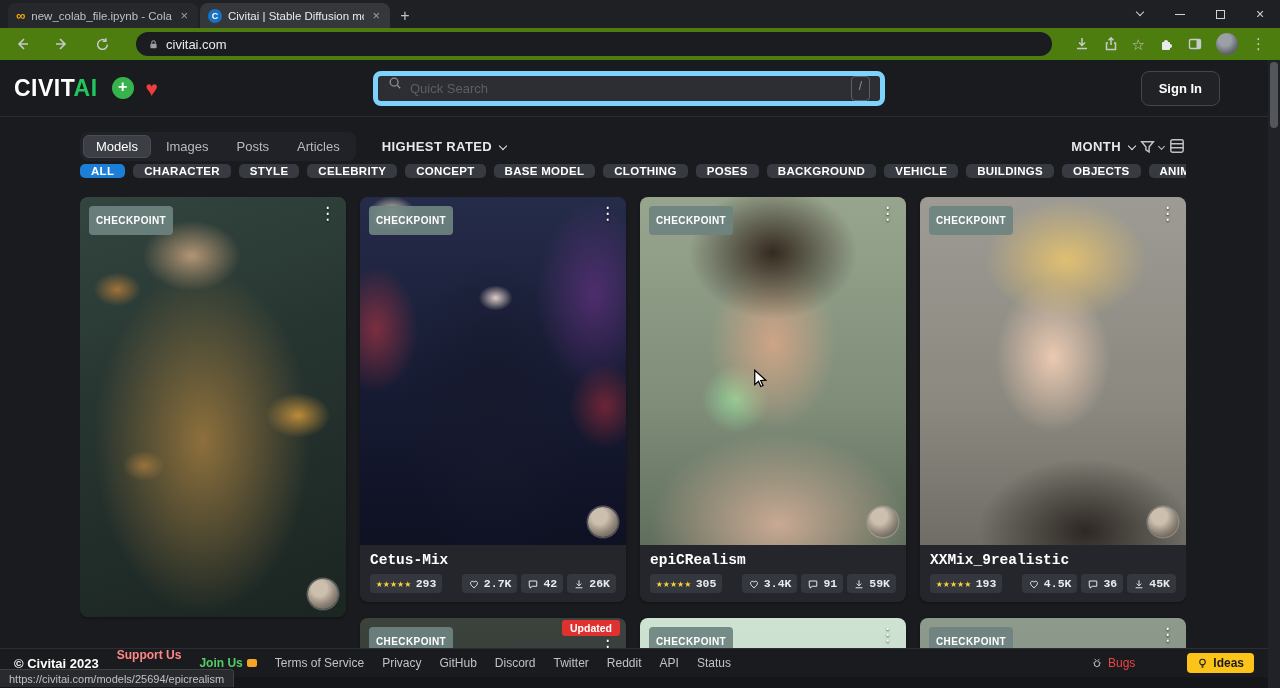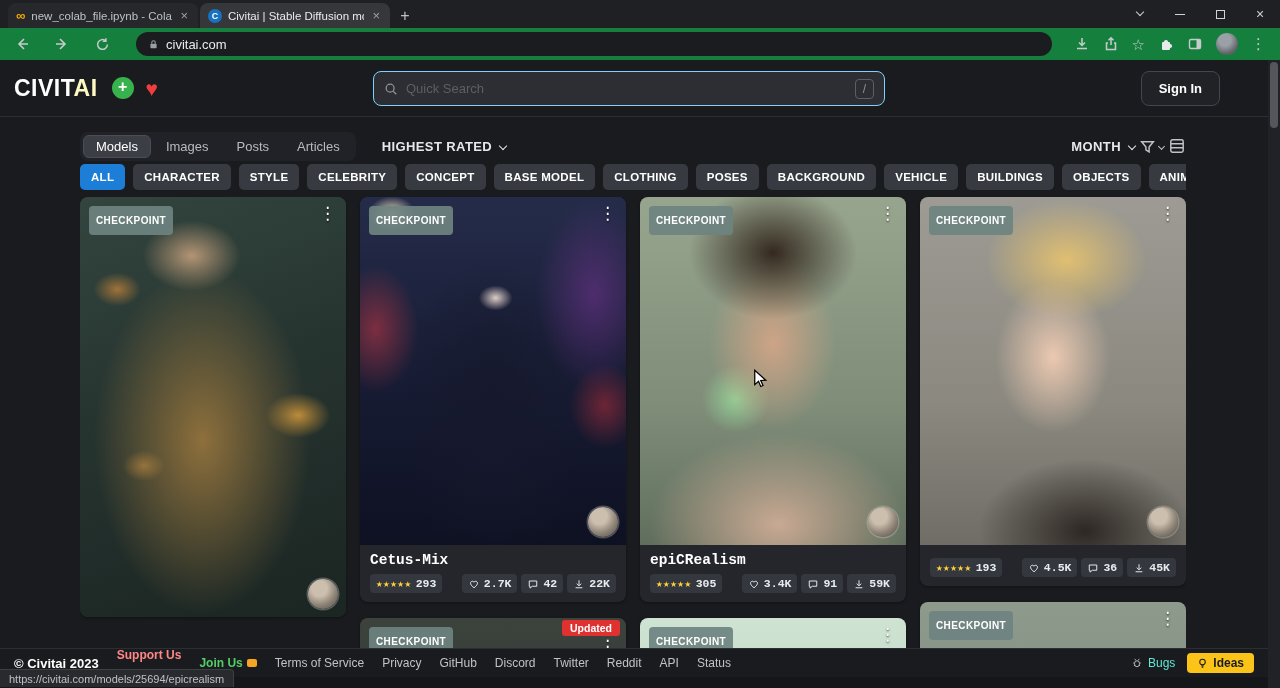--- a/index.html
+++ b/index.html
@@ -22,54 +22,54 @@
   .favicon-civitai{width:14px;height:14px;border-radius:50%;background:#1971c2;color:#fff;font-size:9px;font-weight:bold;display:flex;align-items:center;justify-content:center;}
   .newtab{width:26px;height:25px;display:flex;align-items:center;justify-content:center;color:#bdc1c6;font-size:16px;}
   .win-controls{margin-left:auto;display:flex;height:28px;align-self:flex-start;}
   .win-btn{width:40px;height:28px;display:flex;align-items:center;justify-content:center;color:#cfd2d6;font-size:14px;}
   .chev{display:inline-block;width:6px;height:6px;border-right:1.8px solid currentColor;border-bottom:1.8px solid currentColor;transform:rotate(45deg);}
   .chev.up-off{margin-top:-4px;}
   .chev.right{transform:rotate(-45deg);}
   .mini-line{width:10px;border-top:1.5px solid currentColor;display:inline-block;}
   .sq{width:9px;height:9px;border:1.5px solid currentColor;display:inline-block;}
 
-  .toolbar{position:absolute;left:0;top:28px;width:1280px;height:32px;background:#15803d;display:flex;align-items:center;padding:0 10px;gap:16px;color:#c7cacc;}
+  .toolbar{position:absolute;left:0;top:28px;width:1280px;height:32px;background:#4d7c0f;display:flex;align-items:center;padding:0 10px;gap:16px;color:#c7cacc;}
   .nav-btn{width:24px;height:24px;display:flex;align-items:center;justify-content:center;}
   .url-pill{flex:1;height:24px;border-radius:12px;background:#1b1c1f;display:flex;align-items:center;gap:7px;padding:0 12px;margin:0 6px;}
   .url-text{font-size:13px;color:#e8eaed;}
   .tb-icons{display:flex;align-items:center;gap:13px;margin-right:4px;}
   .tb-avatar{width:22px;height:22px;border-radius:50%;background:radial-gradient(circle at 40% 32%, #9aa0a6 0 30%, #5f6368 70%);}
   .kebab-v{font-size:15px;color:#c7cacc;letter-spacing:0;}
 
   
   .site-header{position:absolute;left:0;top:60px;width:1268px;height:57px;background:#1a1b1e;border-bottom:1px solid #2c2e33;display:flex;align-items:center;padding:0 14px;}
   .logo{font-size:23px;font-weight:900;letter-spacing:.5px;color:#fff;font-style:normal;}
-  .logo .ai{color:#fef9c3;}
+  .logo .ai{color:#22c55e;}
   .plus-btn{width:22px;height:22px;border-radius:50%;background:#37b24d;color:#fff;font-size:16px;font-weight:bold;display:flex;align-items:center;justify-content:center;margin-left:14px;line-height:1;padding-bottom:2px;}
   .heart-btn{color:#f03e3e;font-size:21px;margin-left:12px;line-height:1;}
-  .search-bar{position:absolute;left:373px;top:11px;width:512px;height:35px;background:#2c2e33;border:1px solid #7dd3fc;border-radius:8px;display:flex;align-items:center;gap:8px;padding:0 10px;}
+  .search-bar{position:absolute;left:373px;top:11px;width:512px;height:35px;background:#2c2e33;border:5px solid #7dd3fc;border-radius:8px;display:flex;gap:8px;padding:0 10px;}
   .search-bar input{flex:1;background:transparent;border:none;outline:none;color:#fff;font-size:13px;font-family:inherit;}
   .search-bar input::placeholder{color:#5c5f66;}
   .kbd{border:1px solid #5c5f66;border-radius:4px;color:#909296;font-size:12px;padding:0 7px;line-height:18px;}
   .sign-in{position:absolute;right:48px;top:11px;height:35px;padding:0 17px;border:1px solid #424650;border-radius:8px;background:#212226;color:#fff;font-size:13px;font-weight:600;display:flex;align-items:center;}
 
   
   .page-bg{position:absolute;left:0;top:60px;width:1268px;height:588px;background:#1a1b1e;}
 
   .nav-row{position:absolute;left:80px;top:131px;width:1106px;height:30px;display:flex;align-items:center;color:#c1c2c5;}
   .seg{display:flex;background:#212227;border-radius:8px;padding:3px;gap:2px;}
   .seg-tab{padding:4px 13px;font-size:13px;border-radius:6px;color:#b8babf;}
   .seg-tab.active{background:#3b3e44;border:1px solid #4a4d53;color:#fff;padding:3px 12px;}
   .sort-label{margin-left:26px;font-size:13px;font-weight:700;letter-spacing:.4px;color:#e6e8ea;display:flex;align-items:center;gap:8px;}
   .nav-right{margin-left:auto;display:flex;align-items:center;gap:4px;}
   .period-label{font-size:13px;font-weight:700;letter-spacing:.4px;color:#e6e8ea;display:flex;align-items:center;gap:8px;}
   .icon-btn{display:flex;align-items:center;gap:3px;color:#c1c2c5;}
 
   .chips-row{position:absolute;left:80px;top:164px;width:1106px;height:27px;display:flex;gap:8px;overflow:hidden;}
-  .chip{flex:0 0 auto;height:26px;display:flex;align-items:center;padding:0 11px;background:#373a40;border-radius:5px;color:#fff;font-size:11.5px;font-weight:700;letter-spacing:.3px;}
+  .chip{flex:0 0 auto;height:14px;display:flex;align-items:center;padding:0 11px;background:#373a40;border-radius:5px;color:#fff;font-size:11.5px;font-weight:700;letter-spacing:.3px;}
   .chip.active{background:#1c7ed6;}
   .chips-fade{position:absolute;right:-1px;top:164px;width:56px;height:27px;background:linear-gradient(90deg,rgba(26,27,30,0),#1a1b1e 70%);display:flex;align-items:center;justify-content:flex-end;padding-right:6px;color:#fff;}
 
   
   .grid{position:absolute;left:80px;top:197px;width:1106px;height:451px;display:flex;gap:14px;overflow:hidden;}
   .col{width:266px;display:flex;flex-direction:column;gap:16px;}
   .card{background:#25262b;border-radius:8px;overflow:hidden;box-shadow:0 1px 3px rgba(0,0,0,.4);position:relative;flex:0 0 auto;}
   .card-img{position:relative;width:100%;height:348px;}
   .card-img.tall{height:420px;}
   .badge-type{position:absolute;top:9px;left:9px;background:rgba(110,131,128,.92);color:#fff;font-size:10px;font-weight:700;letter-spacing:.4px;padding:9px 7px;border-radius:4px;}
@@ -118,22 +118,22 @@
 
   
   .footer{position:absolute;left:0;top:648px;width:1268px;height:29px;background:#1a1b1e;border-top:1px solid #2c2e33;display:flex;align-items:center;padding:0 14px;gap:18px;font-size:12px;color:#c1c2c5;z-index:5;}
   .f-copy{color:#fff;font-weight:700;font-size:13px;}
   .f-support{color:#ff8787;display:flex;align-items:center;gap:4px;font-weight:600;flex-direction:column;}
   .f-support .hrt{color:#fa5252;font-size:11px;}
   .f-join{color:#51cf66;display:flex;align-items:center;gap:4px;font-weight:600;}
   .briefcase{width:10px;height:8px;background:#f5a623;border-radius:2px;display:inline-block;position:relative;}
   .f-link{color:#c1c2c5;}
   .f-right{margin-left:auto;display:flex;align-items:center;gap:12px;}
-  .bugs{display:flex;align-items:center;gap:5px;color:#5eead4;}
-  .ideas-btn{display:flex;align-items:center;gap:5px;background:#fcc419;color:#1a1b1e;font-weight:700;font-size:12px;padding:3px 10px;border-radius:4px;}
+  .bugs{display:flex;align-items:center;gap:5px;color:#ef4444;}
+  .ideas-btn{display:flex;align-items:center;gap:5px;background:#fcc419;color:#1a1b1e;font-weight:700;font-size:12px;padding:3px 10px;border-radius:4px;margin-left:40px;}
 
   .strip-bottom{position:absolute;left:0;top:677px;width:1280px;height:11px;background:#151619;}
 
   
   .status-tip{position:absolute;left:0;top:669px;height:18px;background:#292a2d;border:1px solid #3c4043;border-left:none;border-bottom:none;border-radius:0 4px 0 0;display:flex;align-items:center;padding:0 9px;font-size:11px;color:#bdc1c6;z-index:9;}
 
   
   .scrollbar{position:absolute;right:0;top:60px;width:12px;height:628px;background:#202227;z-index:8;}
   .scroll-thumb{position:absolute;top:2px;left:2px;width:8px;height:66px;background:#53565b;border-radius:4px;}
 
@@ -328,21 +328,21 @@
             <span class="pill">
               <svg width="12" height="12" viewBox="0 0 16 16">
                   <path d="M3 4 H13 V11 H7 L4 13.5 V11 H3 Z" stroke="#e9ecef" stroke-width="1.3" fill="none"></path>
                 </svg>
               <span>42</span>
             </span>
             <span class="pill">
               <svg width="12" height="12" viewBox="0 0 16 16">
                   <path d="M8 3 V10 M5 7.5 L8 10.5 L11 7.5 M3.5 13 H12.5" stroke="#e9ecef" stroke-width="1.3" fill="none"></path>
                 </svg>
-              <span>22K</span>
+              <span>26K</span>
             </span>
           </span>
         </div>
       </div>
     </article>
     <article class="card partial">
       <div class="card-img img-row2-a">
         <span class="badge-updated">Updated</span>
         <span class="badge-type">CHECKPOINT</span>
         <span class="card-kebab lower">⋮</span>
@@ -396,20 +396,21 @@
   </div>
 
   <div class="col">
     <article class="card">
       <div class="card-img img-xxmix">
         <span class="badge-type">CHECKPOINT</span>
         <span class="card-kebab">⋮</span>
         <span class="avatar"></span>
       </div>
       <div class="card-body">
+        <h3 class="card-title">XXMix_9realistic</h3>
         <div class="card-stats">
           <span class="pill">
             <span class="stars">★★★★★</span>
             <span>193</span>
           </span>
           <span class="stat-group">
             <span class="pill">
               <svg width="12" height="12" viewBox="0 0 16 16">
                   <path d="M8 13 C3 9.5 2.5 6 4.5 4.7 C6 3.8 7.5 4.6 8 5.6 C8.5 4.6 10 3.8 11.5 4.7 C13.5 6 13 9.5 8 13 Z" stroke="#e9ecef" stroke-width="1.3" fill="none"></path>
                 </svg>

